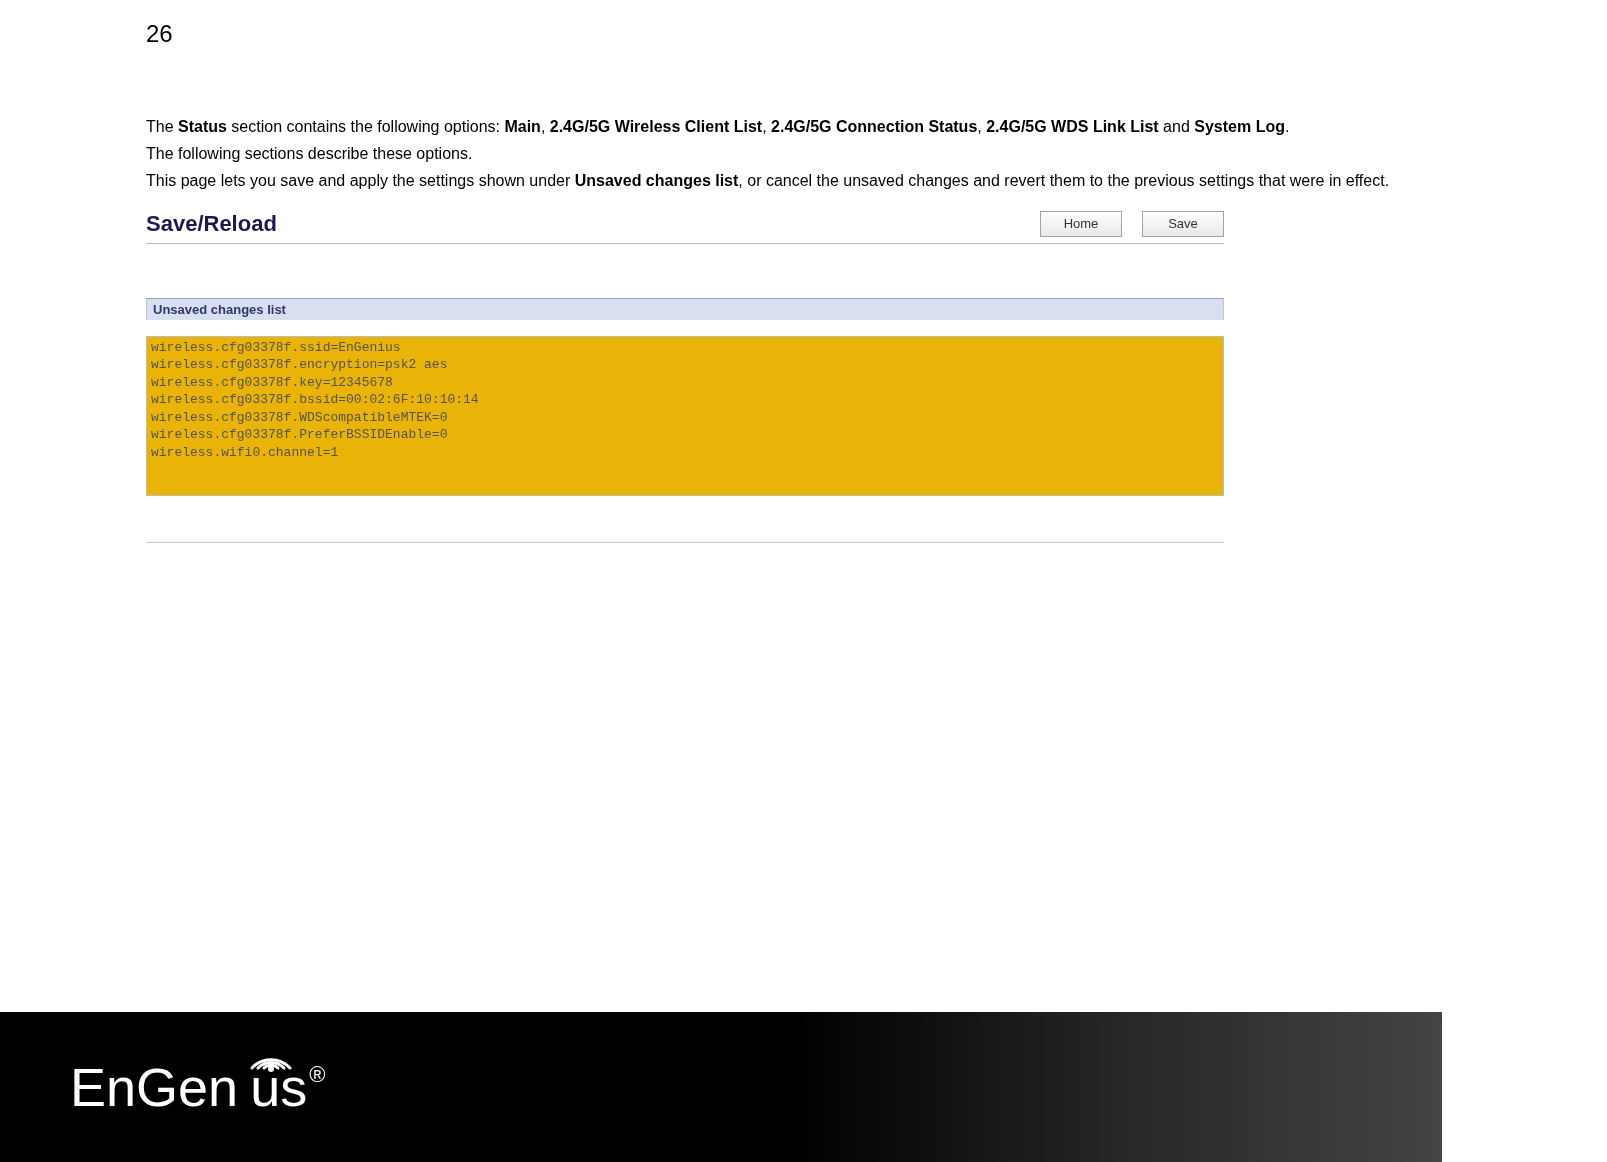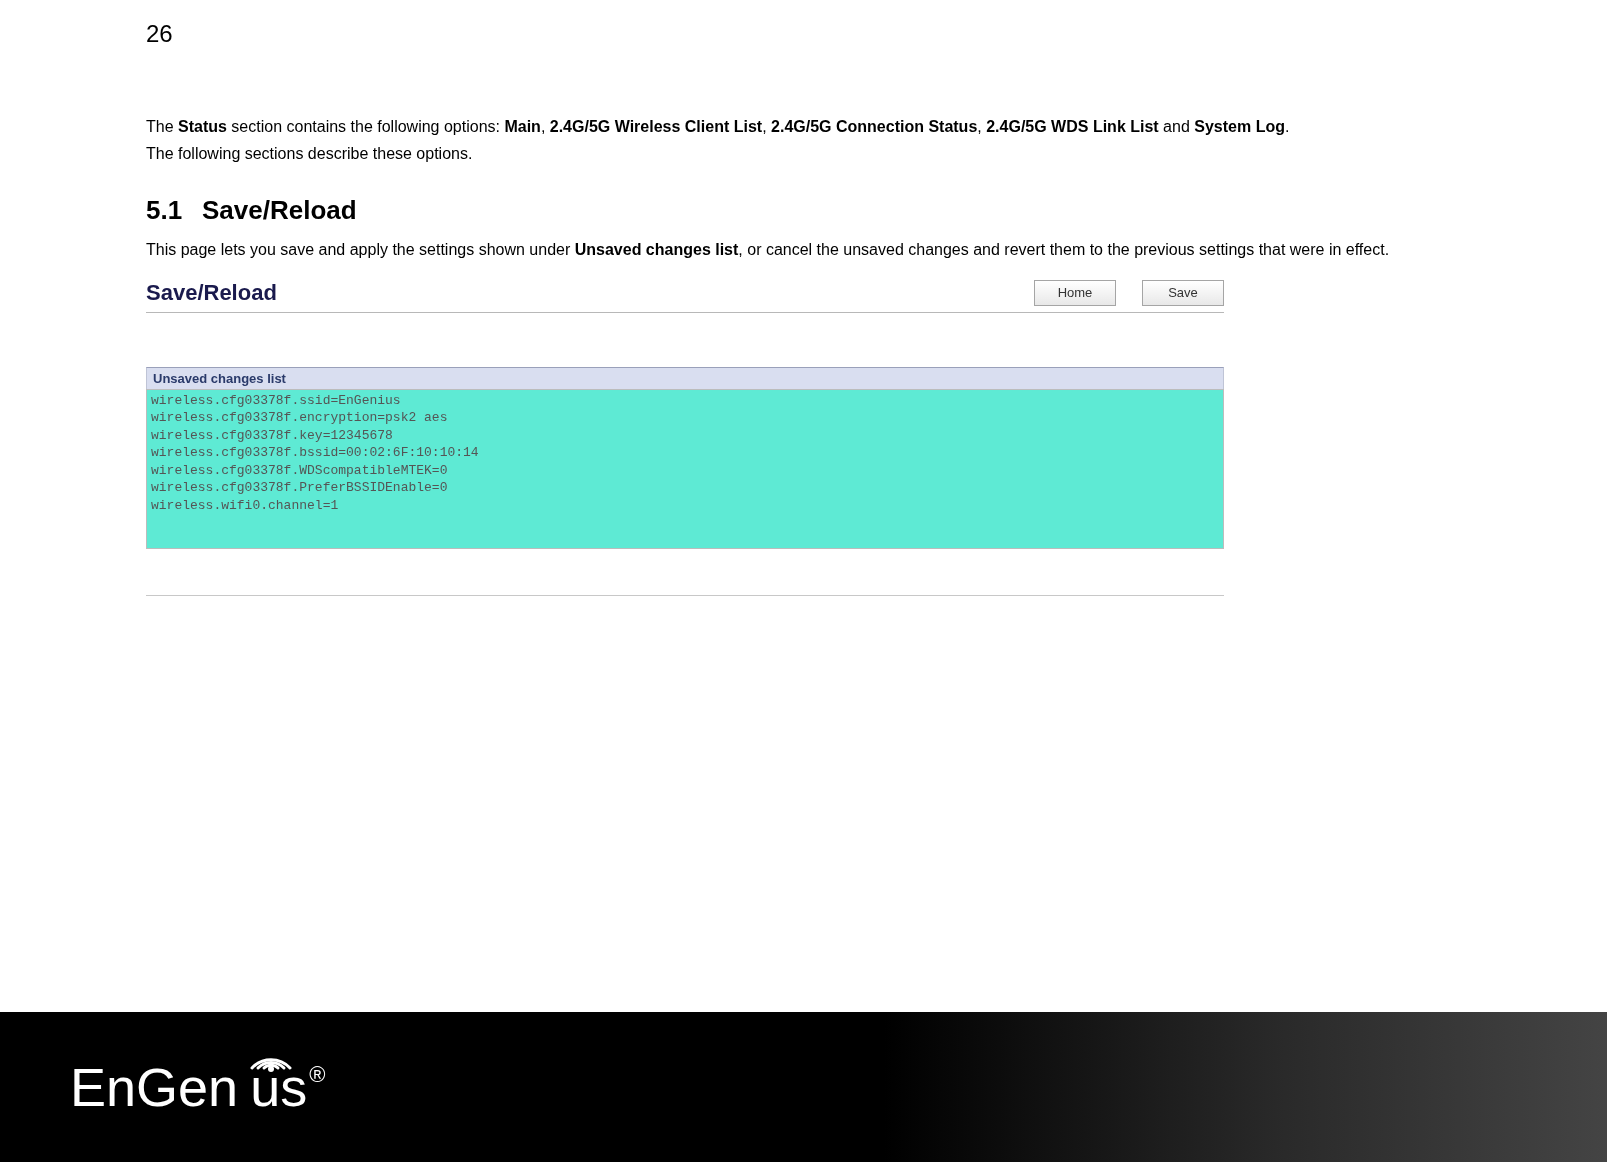--- a/index.html
+++ b/index.html
@@ -56,21 +56,21 @@
     align-items: center;
     border-bottom: 1px solid #b8b8b8;
     padding-bottom: 6px;
   }
   .panel-title {
     font-family: "Trebuchet MS", Verdana, sans-serif;
     font-size: 22px;
     font-weight: bold;
     color: #1a1a4d;
   }
-  .hdr-btns { display: flex; gap: 26px; }
+  .hdr-btns { display: flex; gap: 20px; }
   .hdr-btn {
     width: 82px;
     height: 26px;
     background: linear-gradient(#ffffff, #e8e8e8);
     border: 1px solid #a5a5a5;
     font-size: 13px;
     color: #333;
     display: flex;
     align-items: center;
     justify-content: center;
@@ -93,21 +93,22 @@
     border: 1px solid #bcbcbc;
     width: 100%;
     height: 160px;
     padding: 2px 4px;
     font-family: "Courier New", monospace;
     font-size: 13px;
     color: #555;
     line-height: 1.35;
     white-space: pre;
     overflow: hidden;
-    background: #5eead4;
+    background: #eab308;
+    margin-top: 16px;
   }
   .panel-hr {
     border: none;
     border-top: 1px solid #c8c8c8;
     margin-top: 46px;
   }
   .panel-actions {
     margin-top: 12px;
     display: flex;
     gap: 6px;
@@ -120,21 +121,21 @@
     color: #333;
     padding: 3px 10px;
     cursor: pointer;
   }
 
   
   .footer {
     position: absolute;
     left: 0;
     bottom: 0;
-    width: 1607px;
+    width: 1442px;
     height: 150px;
     background: linear-gradient(to right, #000000 0%, #000000 55%, #2a2a2a 80%, #444444 100%);
     display: flex;
     align-items: center;
     padding-left: 70px;
   }
   .logo {
     display: flex;
     align-items: baseline;
     color: #fff;
@@ -166,23 +167,20 @@
 
 <div class="content">
 
 
   <p class="para">
     <span>The </span><span class="bold">Status</span><span> section contains the following options: </span><span class="bold">Main</span><span>, </span><span class="bold">2.4G/5G Wireless Client List</span><span>, </span><span class="bold">2.4G/5G Connection Status</span><span>, </span><span class="bold">2.4G/5G WDS Link List</span><span> and </span><span class="bold">System Log</span><span>.</span>
   </p>
 
   <p class="para">The following sections describe these options.</p>
 
-  <div class="h2">
-    <span class="num">5.1</span><span>Save/Reload</span>
-  </div>
 
   <p class="para">
     <span>This page lets you save and apply the settings shown under </span><span class="bold">Unsaved changes list</span><span>, or cancel the unsaved changes and revert them to the previous settings that were in effect.</span>
   </p>
 
   <div class="panel">
     <div class="panel-header">
       <div class="panel-title">Save/Reload</div>
       <div class="hdr-btns">
         <div class="hdr-btn">Home</div>

